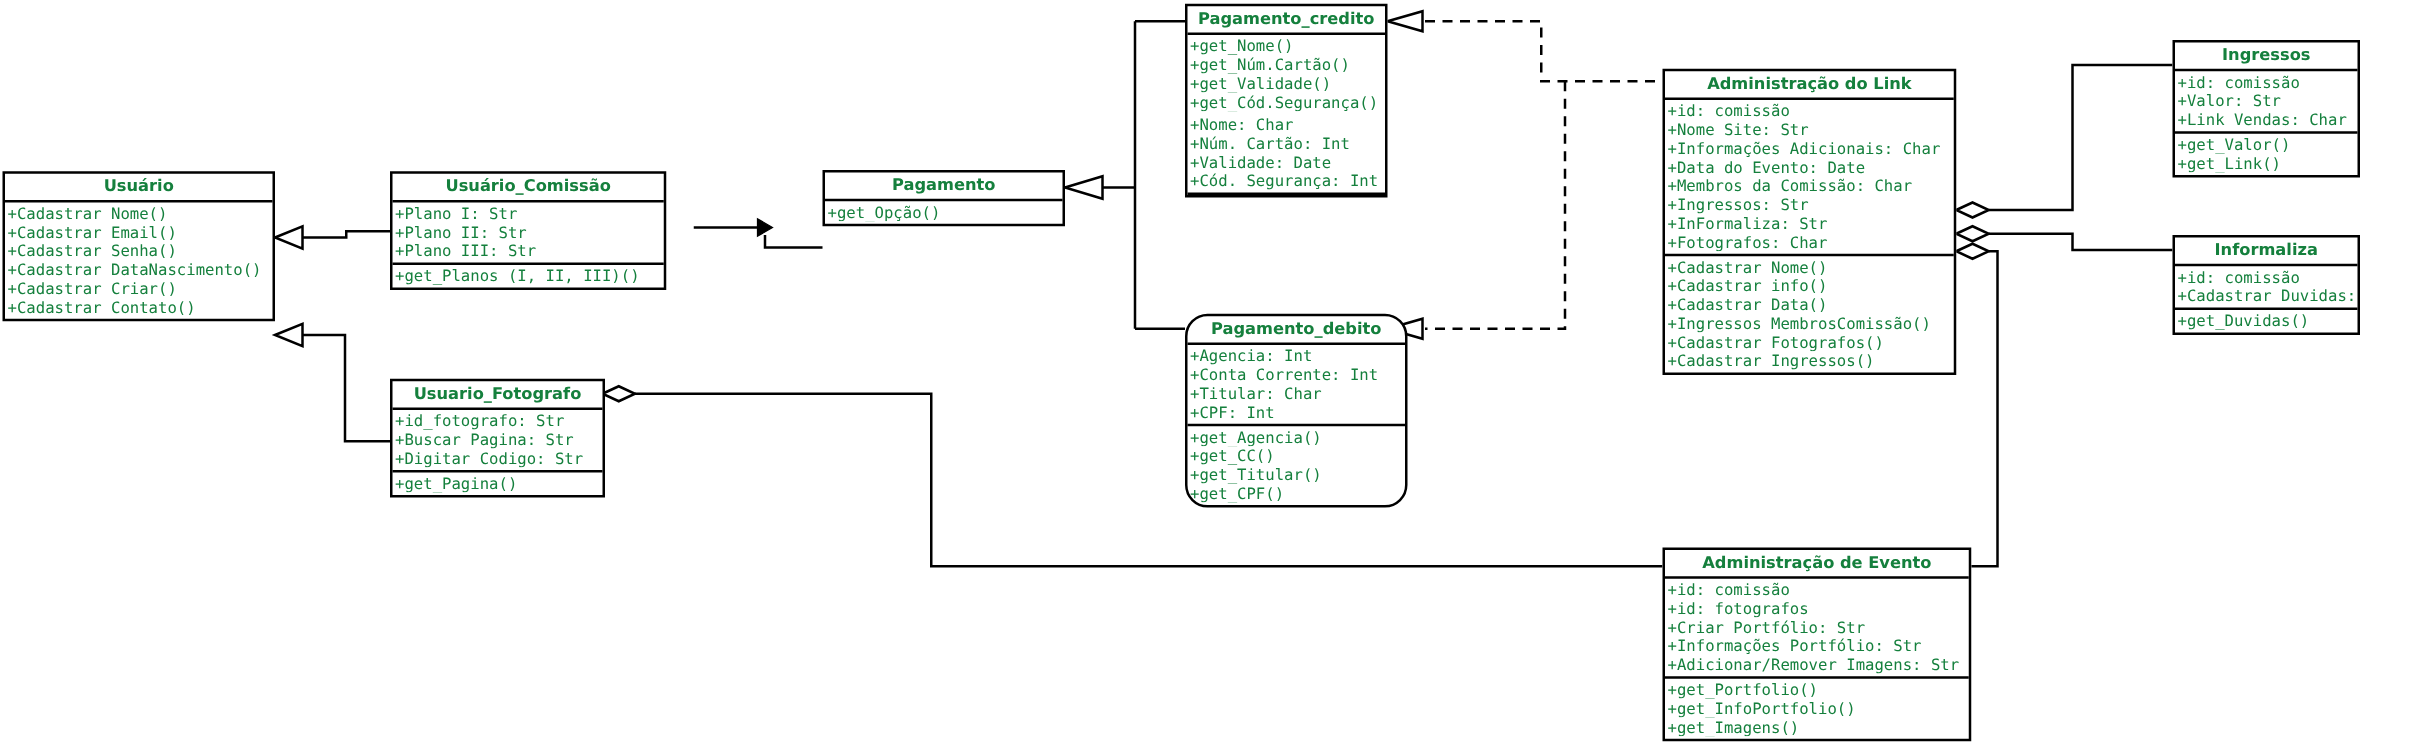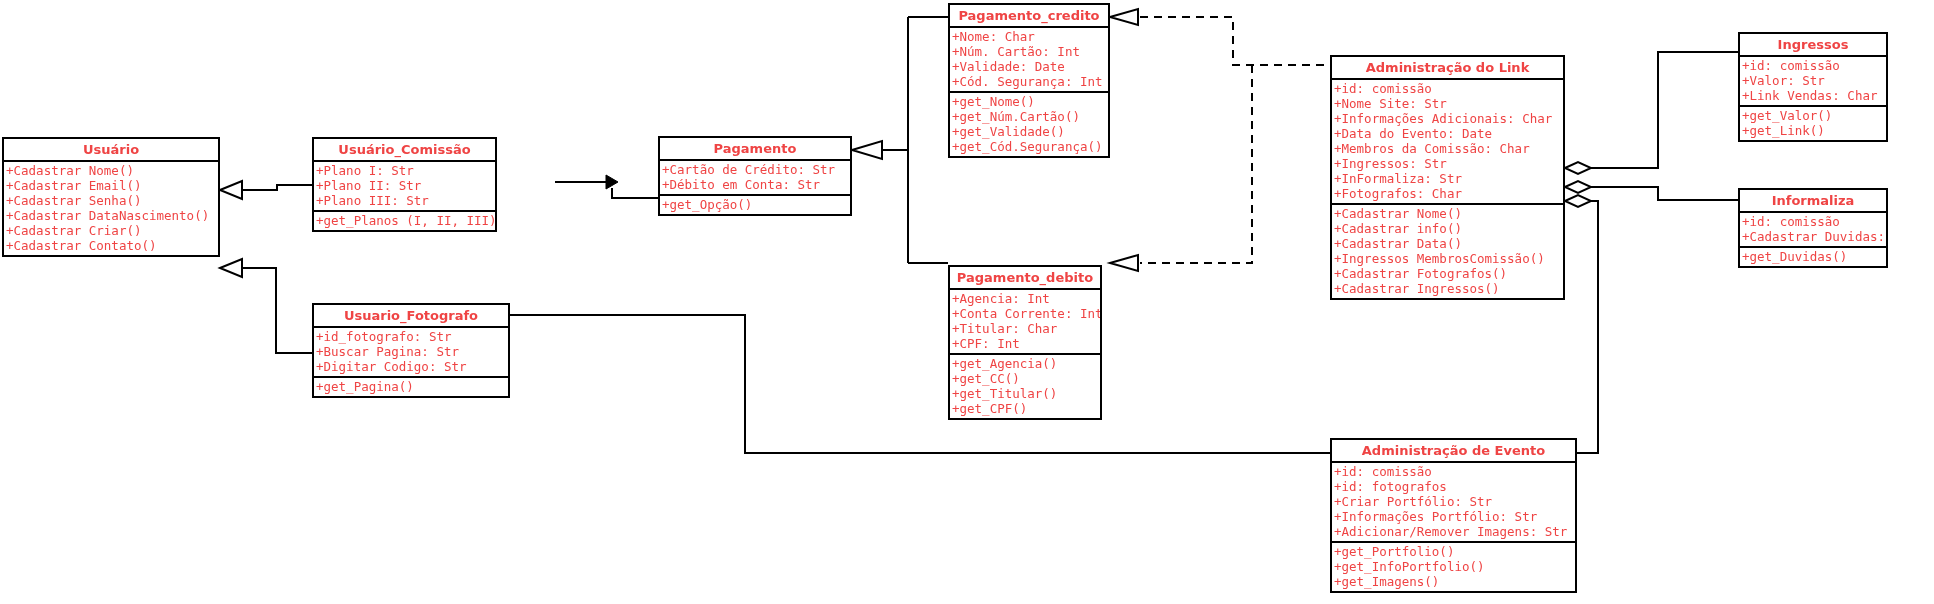--- a/index.html
+++ b/index.html
@@ -9,21 +9,21 @@
     background:#ffffff;
     overflow:hidden;
     font-family:"DejaVu Sans Mono","Liberation Mono",monospace;
   }
   svg.wires{position:absolute;left:0;top:0;width:1934px;height:604px;}
   .uml-class{
     position:absolute;
     border:2px solid #000;
     background:#fff;
     box-sizing:border-box;
-    color:#ef4444;
+    color:#15803d;
   }
   .uml-title{
     font-family:"DejaVu Sans","Liberation Sans",sans-serif;
     font-weight:bold;
     font-size:13px;
     text-align:center;
     padding:3px 2px;
     border-bottom:2px solid #000;
     white-space:nowrap;
     overflow:hidden;
@@ -31,25 +31,25 @@
   .uml-section{
     font-size:12.5px;
     line-height:15px;
     padding:1px 0 2px 2px;
     overflow:hidden;
   }
   .uml-attrs{border-bottom:2px solid #000;}
   .uml-row{white-space:nowrap;overflow:hidden;}
   
   #c-usuario           {left:2px;    top:137px; width:218px;}
-  #c-usuario-comissao  {left:312px;  top:137px; width:185px;}
-  #c-usuario-fotografo {left:312px;  top:303px; width:198px;}
+  #c-usuario-comissao  {left:312px;  top:137px; width:221px;}
+  #c-usuario-fotografo {left:312px;  top:303px; width:172px;}
   #c-pagamento         {left:658px;  top:136px; width:194px;}
   #c-pagamento-credito {left:948px;  top:3px;   width:162px;}
-  #c-pagamento-debito  {left:948px;  top:265px; width:154px;}
+  #c-pagamento-debito  {left:948px;  top:251px; width:178px;border-radius:18px;}
   #c-adm-site          {left:1330px; top:55px;  width:235px;}
   #c-ingressos         {left:1738px; top:32px;  width:150px;}
   #c-informaliza       {left:1738px; top:188px; width:150px;}
   #c-adm-fotos         {left:1330px; top:438px; width:247px;}
   .wire{stroke:#000;stroke-width:2;fill:none;}
   .wire-dashed{stroke:#000;stroke-width:2;fill:none;stroke-dasharray:8 6;}
   .head-hollow{fill:#fff;stroke:#000;stroke-width:2;}
   .head-filled{fill:#000;stroke:#000;stroke-width:1;}
 </style>
 </head>
@@ -138,42 +138,38 @@
         <div class="uml-row">+Buscar Pagina: Str</div>
         <div class="uml-row">+Digitar Codigo: Str</div>
       </div>
     <div class="uml-section">
         <div class="uml-row">+get_Pagina()</div>
       </div>
   </div>
 
   <div class="uml-class" id="c-pagamento">
     <div class="uml-title">Pagamento</div>
-    <div class="uml-section uml-attrs">
-        <div class="uml-row">+Cartão de Crédito: Str</div>
-        <div class="uml-row">+Débito em Conta: Str</div>
-      </div>
     <div class="uml-section">
         <div class="uml-row">+get_Opção()</div>
       </div>
   </div>
 
   <div class="uml-class" id="c-pagamento-credito">
     <div class="uml-title">Pagamento_credito</div>
+    <div class="uml-section">
+        <div class="uml-row">+get_Nome()</div>
+        <div class="uml-row">+get_Núm.Cartão()</div>
+        <div class="uml-row">+get_Validade()</div>
+        <div class="uml-row">+get_Cód.Segurança()</div>
+      </div>
     <div class="uml-section uml-attrs">
         <div class="uml-row">+Nome: Char</div>
         <div class="uml-row">+Núm. Cartão: Int</div>
         <div class="uml-row">+Validade: Date</div>
         <div class="uml-row">+Cód. Segurança: Int</div>
-      </div>
-    <div class="uml-section">
-        <div class="uml-row">+get_Nome()</div>
-        <div class="uml-row">+get_Núm.Cartão()</div>
-        <div class="uml-row">+get_Validade()</div>
-        <div class="uml-row">+get_Cód.Segurança()</div>
       </div>
   </div>
 
   <div class="uml-class" id="c-pagamento-debito">
     <div class="uml-title">Pagamento_debito</div>
     <div class="uml-section uml-attrs">
         <div class="uml-row">+Agencia: Int</div>
         <div class="uml-row">+Conta Corrente: Int</div>
         <div class="uml-row">+Titular: Char</div>
         <div class="uml-row">+CPF: Int</div>

